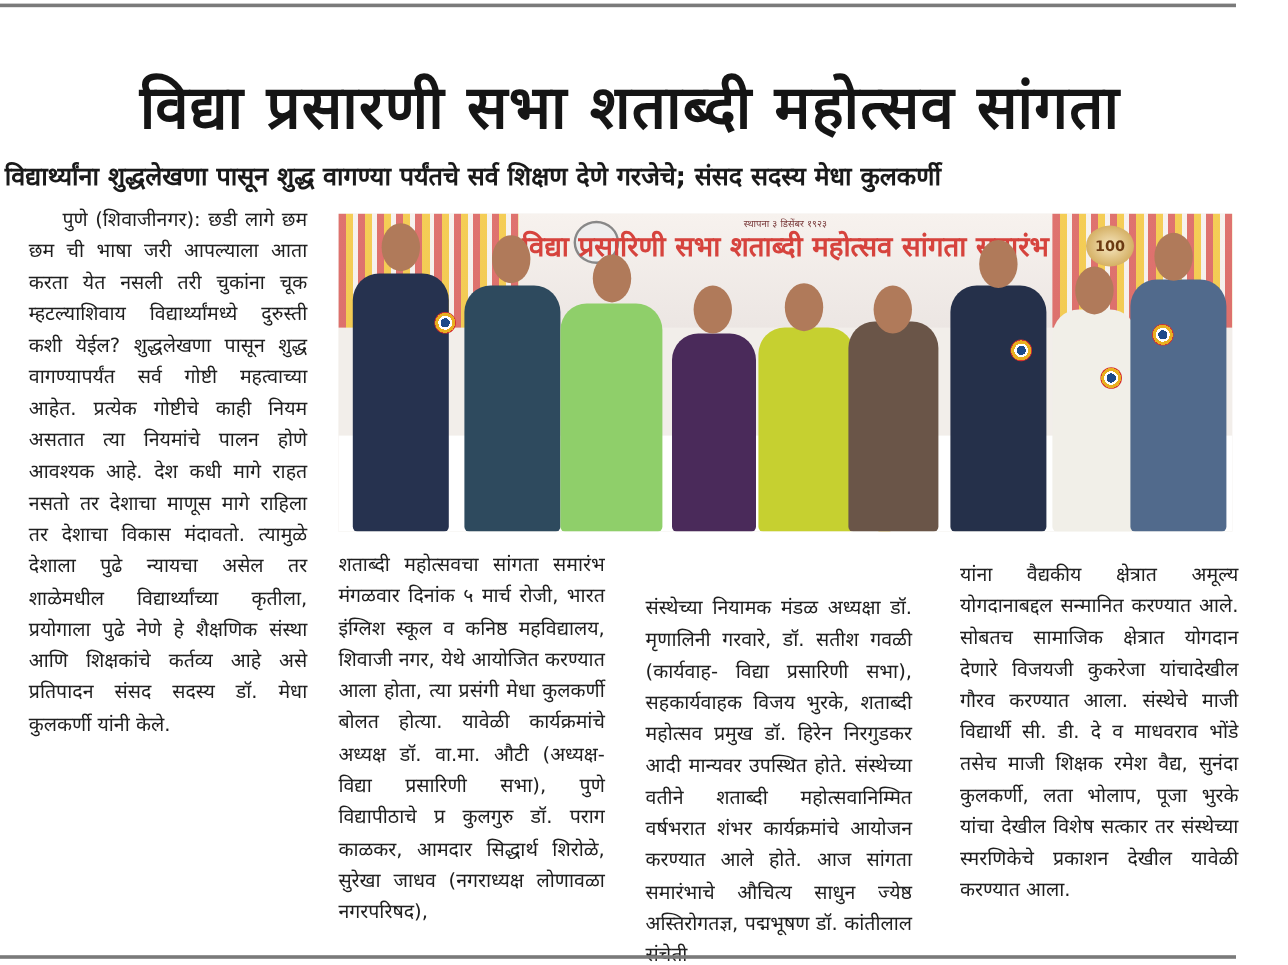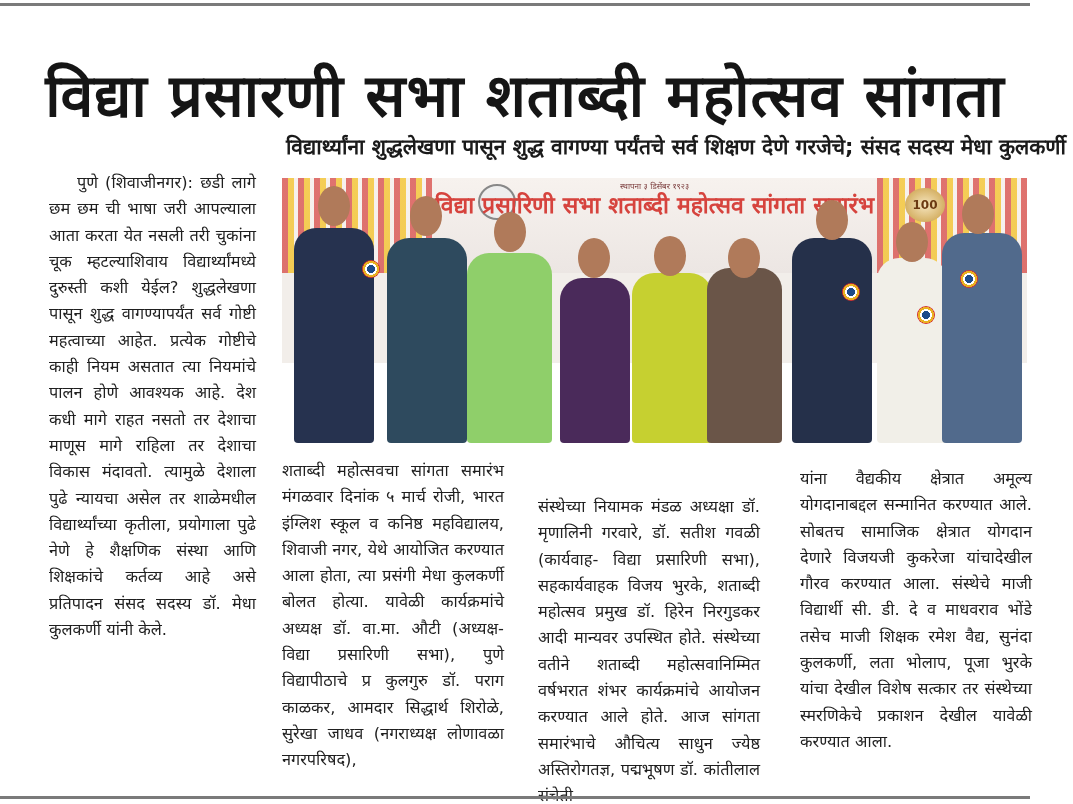--- a/index.html
+++ b/index.html
@@ -1,23 +1,23 @@
 <!DOCTYPE html>
 <html><head>
 <meta charset="utf-8">
 <style>
   html, body { margin:0; padding:0; background:#ffffff; }
   body { width:1073px; height:804px; position:relative; overflow:hidden; font-family:"DejaVu Sans", sans-serif; color:#1c1c1c; }
   .rule-top { position:absolute; left:0; top:3px; width:1030px; height:3px; background:#7a7a7a; }
   .rule-bottom { position:absolute; left:0; top:796px; width:1030px; height:3px; background:#7a7a7a; }
-  .headline { position:absolute; left:0; top:22px; width:1050px; text-align:center; font-weight:bold; font-size:59px; line-height:68px; letter-spacing:1px; color:#151515; white-space:nowrap; }
-  .subhead { position:absolute; left:16px; top:116px; width:1050px; text-align:right; font-weight:bold; font-size:21px; line-height:32px; color:#1a1a1a; white-space:nowrap;margin-top:15px; }
+  .headline { position:absolute; left:0; top:22px; width:1050px; text-align:center; font-weight:bold; font-size:50px; line-height:68px; letter-spacing:1px; color:#151515; white-space:nowrap; }
+  .subhead { position:absolute; left:4px; top:116px; width:1050px; text-align:left; font-weight:bold; font-size:21px; line-height:32px; color:#1a1a1a; white-space:nowrap;margin-top:15px; }
   .col { position:absolute; font-size:16.3px; line-height:26.3px; text-align:justify; color:#1f1f1f; }
   .col p { margin:0; }
-  .col p.indent { text-indent:28px;margin-left:25px; }
+  .col p.indent { text-indent:28px; }
   .col1 { left:24px; top:170px; width:232px; }
   .col2 { left:282px; top:458px; width:222px; }
   .col3 { left:538px; top:458px; width:222px;margin-top:36px; }
   .col4 { left:800px; top:466px; width:232px; }
   .photo { position:absolute; left:282px; top:178px; width:745px; height:265px; overflow:hidden; background:#f2eeea; }
   .banner { position:absolute; left:0; top:0; width:100%; height:95px; background:linear-gradient(#f7f2ee,#ece6e3); }
   .garland { position:absolute; top:0; height:95px; width:150px; background:repeating-linear-gradient(90deg,#d9534f 0 6px,#f4c430 6px 12px,#f7f2ee 12px 16px); opacity:0.8; }
   .g-left { left:0; }
   .g-right { right:0; }
   .banner-small { position:absolute; left:0; width:100%; top:2px; text-align:center; font-size:8px; color:#7a3b3b; }

